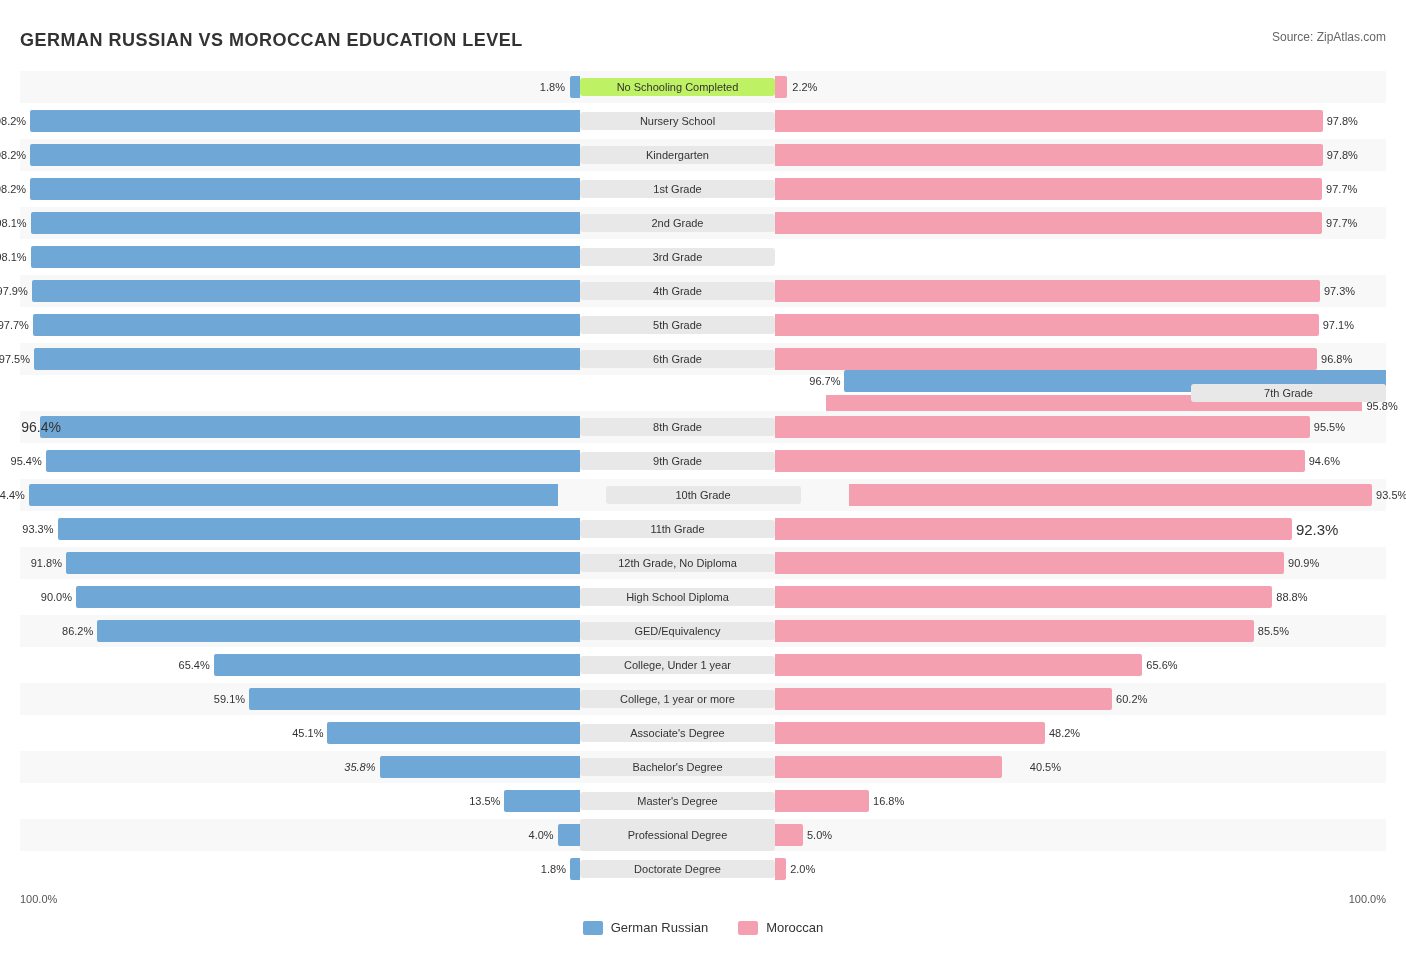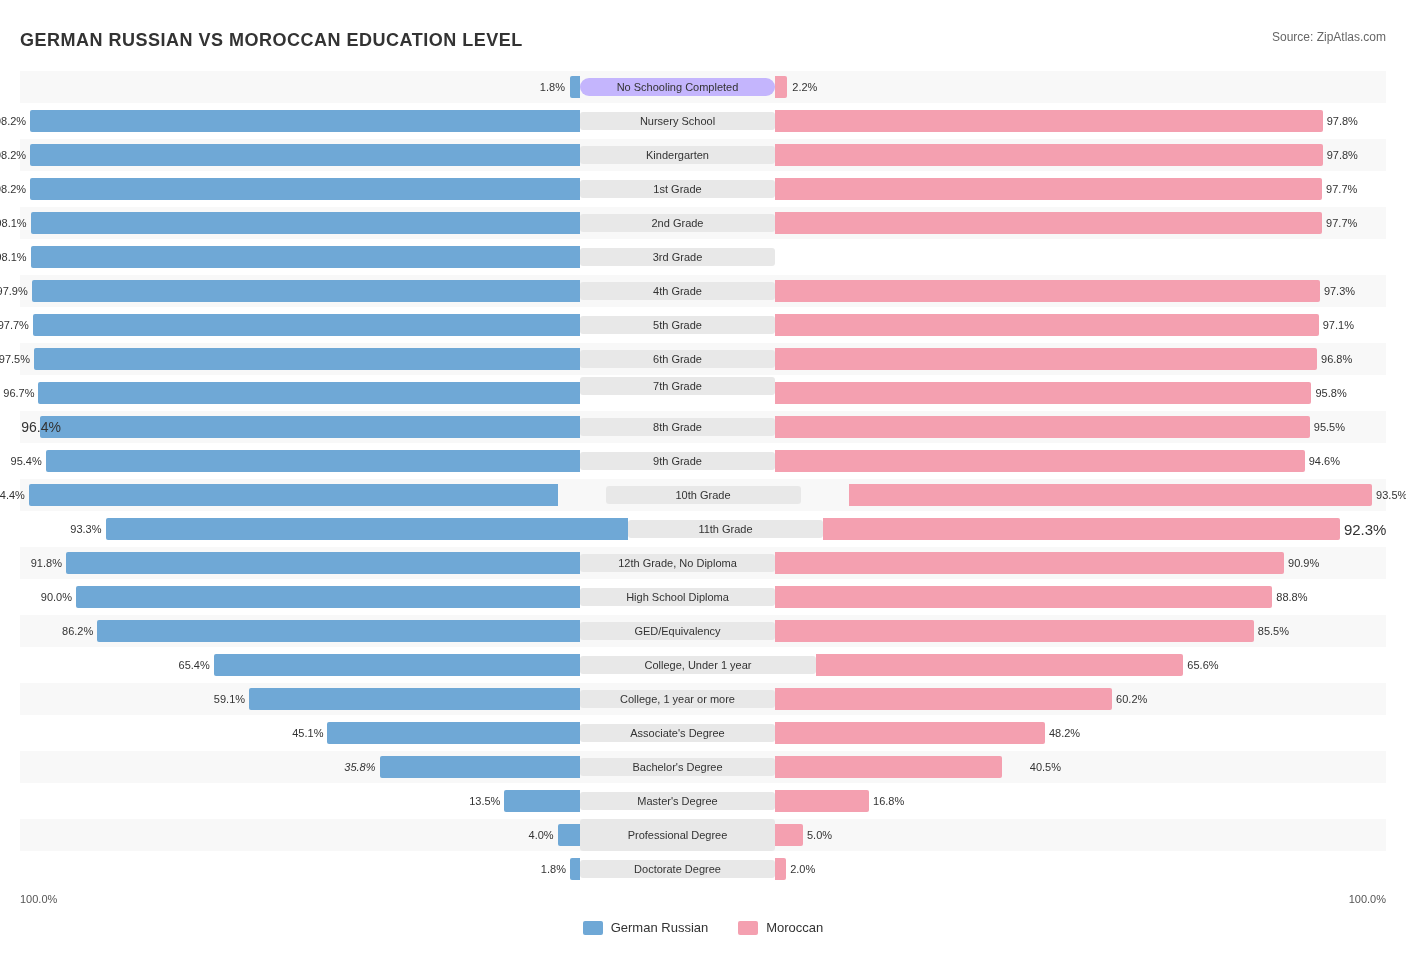--- a/index.html
+++ b/index.html
@@ -75,21 +75,21 @@
     <div class="chart-title">GERMAN RUSSIAN VS MOROCCAN EDUCATION LEVEL</div>
     <div class="chart-source">Source: ZipAtlas.com</div>
   </div>
 
   <div class="chart-area" id="chart-area">
   <div style="display: flex; align-items: center; margin-bottom: 2px; height: 32px; position: relative; background: rgb(248, 248, 248);">
         <div style="width: 560px; height: 100%; position: relative; display: flex; align-items: center; justify-content: flex-end;">
           <div style="position: absolute; right: 0px; height: 22px; width: 10.08px; background: rgb(111, 168, 214); border-radius: 2px 0px 0px 2px;"></div>
           <div style="position: absolute; right: 15.08px; font-size: 11px; color: rgb(51, 51, 51); font-weight: 500; white-space: nowrap;">1.8%</div>
         </div>
-        <div style="width: 195px; flex-shrink: 0; text-align: center; font-size: 11px; color: rgb(51, 51, 51); background: #c4b5fd; padding: 3px 5px; border-radius: 9px; z-index: 2; white-space: nowrap;">No Schooling Completed</div>
+        <div style="width: 195px; flex-shrink: 0; text-align: center; font-size: 11px; color: rgb(51, 51, 51); background: #bef264; padding: 3px 5px; border-radius: 3px; z-index: 2; white-space: nowrap;">No Schooling Completed</div>
         <div style="width: 560px; height: 100%; position: relative; display: flex; align-items: center; justify-content: flex-start;">
           <div style="position: absolute; left: 0px; height: 22px; width: 12.32px; background: rgb(244, 160, 176); border-radius: 0px 2px 2px 0px;"></div>
           <div style="position: absolute; left: 17.32px; font-size: 11px; color: rgb(51, 51, 51); font-weight: 500; white-space: nowrap;">2.2%</div>
         </div>
       </div>
       <div style="display: flex; align-items: center; margin-bottom: 2px; height: 32px; position: relative; background: rgb(255, 255, 255);">
         <div style="width: 560px; height: 100%; position: relative; display: flex; align-items: center; justify-content: flex-end;">
           <div style="position: absolute; right: 0px; height: 22px; width: 549.92px; background: rgb(111, 168, 214); border-radius: 2px 0px 0px 2px;"></div>
           <div style="position: absolute; right: 553.92px; font-size: 11px; color: rgb(51, 51, 51); font-weight: 500; white-space: nowrap;">98.2%</div>
         </div>
@@ -165,21 +165,21 @@
         <div style="width: 560px; height: 100%; position: relative; display: flex; align-items: center; justify-content: flex-end;">
           <div style="position: absolute; right: 0px; height: 22px; width: 546px; background: rgb(111, 168, 214); border-radius: 2px 0px 0px 2px;"></div>
           <div style="position: absolute; right: 550px; font-size: 11px; color: rgb(51, 51, 51); font-weight: 500; white-space: nowrap;">97.5%</div>
         </div>
         <div style="width: 195px; flex-shrink: 0; text-align: center; font-size: 11px; color: rgb(51, 51, 51); background: rgb(232, 232, 232); padding: 3px 5px; border-radius: 3px; z-index: 2; white-space: nowrap;">6th Grade</div>
         <div style="width: 560px; height: 100%; position: relative; display: flex; align-items: center; justify-content: flex-start;">
           <div style="position: absolute; left: 0px; height: 22px; width: 542.08px; background: rgb(244, 160, 176); border-radius: 0px 2px 2px 0px;"></div>
           <div style="position: absolute; left: 546.08px; font-size: 11px; color: rgb(51, 51, 51); font-weight: 500; white-space: nowrap;">96.8%</div>
         </div>
       </div>
-      <div style="display: flex; align-items: flex-start; margin-bottom: 2px; height: 32px; position: relative; background: rgb(255, 255, 255);">
+      <div style="display: flex; align-items: flex-end; margin-bottom: 2px; height: 32px; position: relative; background: rgb(255, 255, 255); flex-direction: column;">
         <div style="width: 560px; height: 100%; position: relative; display: flex; align-items: center; justify-content: flex-end;">
           <div style="position: absolute; right: 0px; height: 22px; width: 541.52px; background: rgb(111, 168, 214); border-radius: 2px 0px 0px 2px;"></div>
           <div style="position: absolute; right: 545.52px; font-size: 11px; color: rgb(51, 51, 51); font-weight: 500; white-space: nowrap;">96.7%</div>
         </div>
         <div style="width: 195px; flex-shrink: 0; text-align: center; font-size: 11px; color: rgb(51, 51, 51); background: rgb(232, 232, 232); padding: 3px 5px; border-radius: 3px; z-index: 2; white-space: nowrap;">7th Grade</div>
         <div style="width: 560px; height: 100%; position: relative; display: flex; align-items: center; justify-content: flex-start;">
           <div style="position: absolute; left: 0px; height: 22px; width: 536.48px; background: rgb(244, 160, 176); border-radius: 0px 2px 2px 0px;"></div>
           <div style="position: absolute; left: 540.48px; font-size: 11px; color: rgb(51, 51, 51); font-weight: 500; white-space: nowrap;">95.8%</div>
         </div>
       </div>
@@ -210,21 +210,21 @@
           <div style="position: absolute; right: 0px; height: 22px; width: 528.64px; background: rgb(111, 168, 214); border-radius: 2px 0px 0px 2px;"></div>
           <div style="position: absolute; right: 532.64px; font-size: 11px; color: rgb(51, 51, 51); font-weight: 500; white-space: nowrap;">94.4%</div>
         </div>
         <div style="width: 195px; flex-shrink: 0; text-align: center; font-size: 11px; color: rgb(51, 51, 51); background: rgb(232, 232, 232); padding: 3px 5px; border-radius: 3px; z-index: 2; white-space: nowrap;">10th Grade</div>
         <div style="width: 560px; height: 100%; position: relative; display: flex; align-items: center; justify-content: flex-start;">
           <div style="position: absolute; left: 0px; height: 22px; width: 523.6px; background: rgb(244, 160, 176); border-radius: 0px 2px 2px 0px;"></div>
           <div style="position: absolute; left: 527.6px; font-size: 11px; color: rgb(51, 51, 51); font-weight: 500; white-space: nowrap;">93.5%</div>
         </div>
       </div>
       <div style="display: flex; align-items: center; margin-bottom: 2px; height: 32px; position: relative; background: rgb(255, 255, 255);">
-        <div style="width: 560px; height: 100%; position: relative; display: flex; align-items: center; justify-content: flex-end; margin-left: 48px;">
+        <div style="width: 560px; height: 100%; position: relative; display: flex; align-items: center; justify-content: flex-end;">
           <div style="position: absolute; right: 0px; height: 22px; width: 522.48px; background: rgb(111, 168, 214); border-radius: 2px 0px 0px 2px;"></div>
           <div style="position: absolute; right: 526.48px; font-size: 11px; color: rgb(51, 51, 51); font-weight: 500; white-space: nowrap;">93.3%</div>
         </div>
         <div style="width: 195px; flex-shrink: 0; text-align: center; font-size: 11px; color: rgb(51, 51, 51); background: rgb(232, 232, 232); padding: 3px 5px; border-radius: 3px; z-index: 2; white-space: nowrap;">11th Grade</div>
         <div style="width: 560px; height: 100%; position: relative; display: flex; align-items: center; justify-content: flex-start;">
           <div style="position: absolute; left: 0px; height: 22px; width: 516.88px; background: rgb(244, 160, 176); border-radius: 0px 2px 2px 0px;"></div>
           <div style="position: absolute; left: 520.88px; font-size: 15px; color: rgb(51, 51, 51); font-weight: 500; white-space: nowrap;">92.3%</div>
         </div>
       </div>
       <div style="display: flex; align-items: center; margin-bottom: 2px; height: 32px; position: relative; background: rgb(248, 248, 248);">
@@ -258,21 +258,21 @@
         <div style="width: 560px; height: 100%; position: relative; display: flex; align-items: center; justify-content: flex-start;">
           <div style="position: absolute; left: 0px; height: 22px; width: 478.8px; background: rgb(244, 160, 176); border-radius: 0px 2px 2px 0px;"></div>
           <div style="position: absolute; left: 482.8px; font-size: 11px; color: rgb(51, 51, 51); font-weight: 500; white-space: nowrap;">85.5%</div>
         </div>
       </div>
       <div style="display: flex; align-items: center; margin-bottom: 2px; height: 32px; position: relative; background: rgb(255, 255, 255);">
         <div style="width: 560px; height: 100%; position: relative; display: flex; align-items: center; justify-content: flex-end;">
           <div style="position: absolute; right: 0px; height: 22px; width: 366.24px; background: rgb(111, 168, 214); border-radius: 2px 0px 0px 2px;"></div>
           <div style="position: absolute; right: 370.24px; font-size: 11px; color: rgb(51, 51, 51); font-weight: 500; white-space: nowrap;">65.4%</div>
         </div>
-        <div style="width: 236px; flex-shrink: 0; text-align: center; font-size: 11px; color: rgb(51, 51, 51); background: rgb(232, 232, 232); padding: 3px 5px; border-radius: 3px; z-index: 2; white-space: nowrap;">College, Under 1 year</div>
+        <div style="width: 195px; flex-shrink: 0; text-align: center; font-size: 11px; color: rgb(51, 51, 51); background: rgb(232, 232, 232); padding: 3px 5px; border-radius: 3px; z-index: 2; white-space: nowrap;">College, Under 1 year</div>
         <div style="width: 560px; height: 100%; position: relative; display: flex; align-items: center; justify-content: flex-start;">
           <div style="position: absolute; left: 0px; height: 22px; width: 367.36px; background: rgb(244, 160, 176); border-radius: 0px 2px 2px 0px;"></div>
           <div style="position: absolute; left: 371.36px; font-size: 11px; color: rgb(51, 51, 51); font-weight: 500; white-space: nowrap;">65.6%</div>
         </div>
       </div>
       <div style="display: flex; align-items: center; margin-bottom: 2px; height: 32px; position: relative; background: rgb(248, 248, 248);">
         <div style="width: 560px; height: 100%; position: relative; display: flex; align-items: center; justify-content: flex-end;">
           <div style="position: absolute; right: 0px; height: 22px; width: 330.96px; background: rgb(111, 168, 214); border-radius: 2px 0px 0px 2px;"></div>
           <div style="position: absolute; right: 334.96px; font-size: 11px; color: rgb(51, 51, 51); font-weight: 500; white-space: nowrap;">59.1%</div>
         </div>

